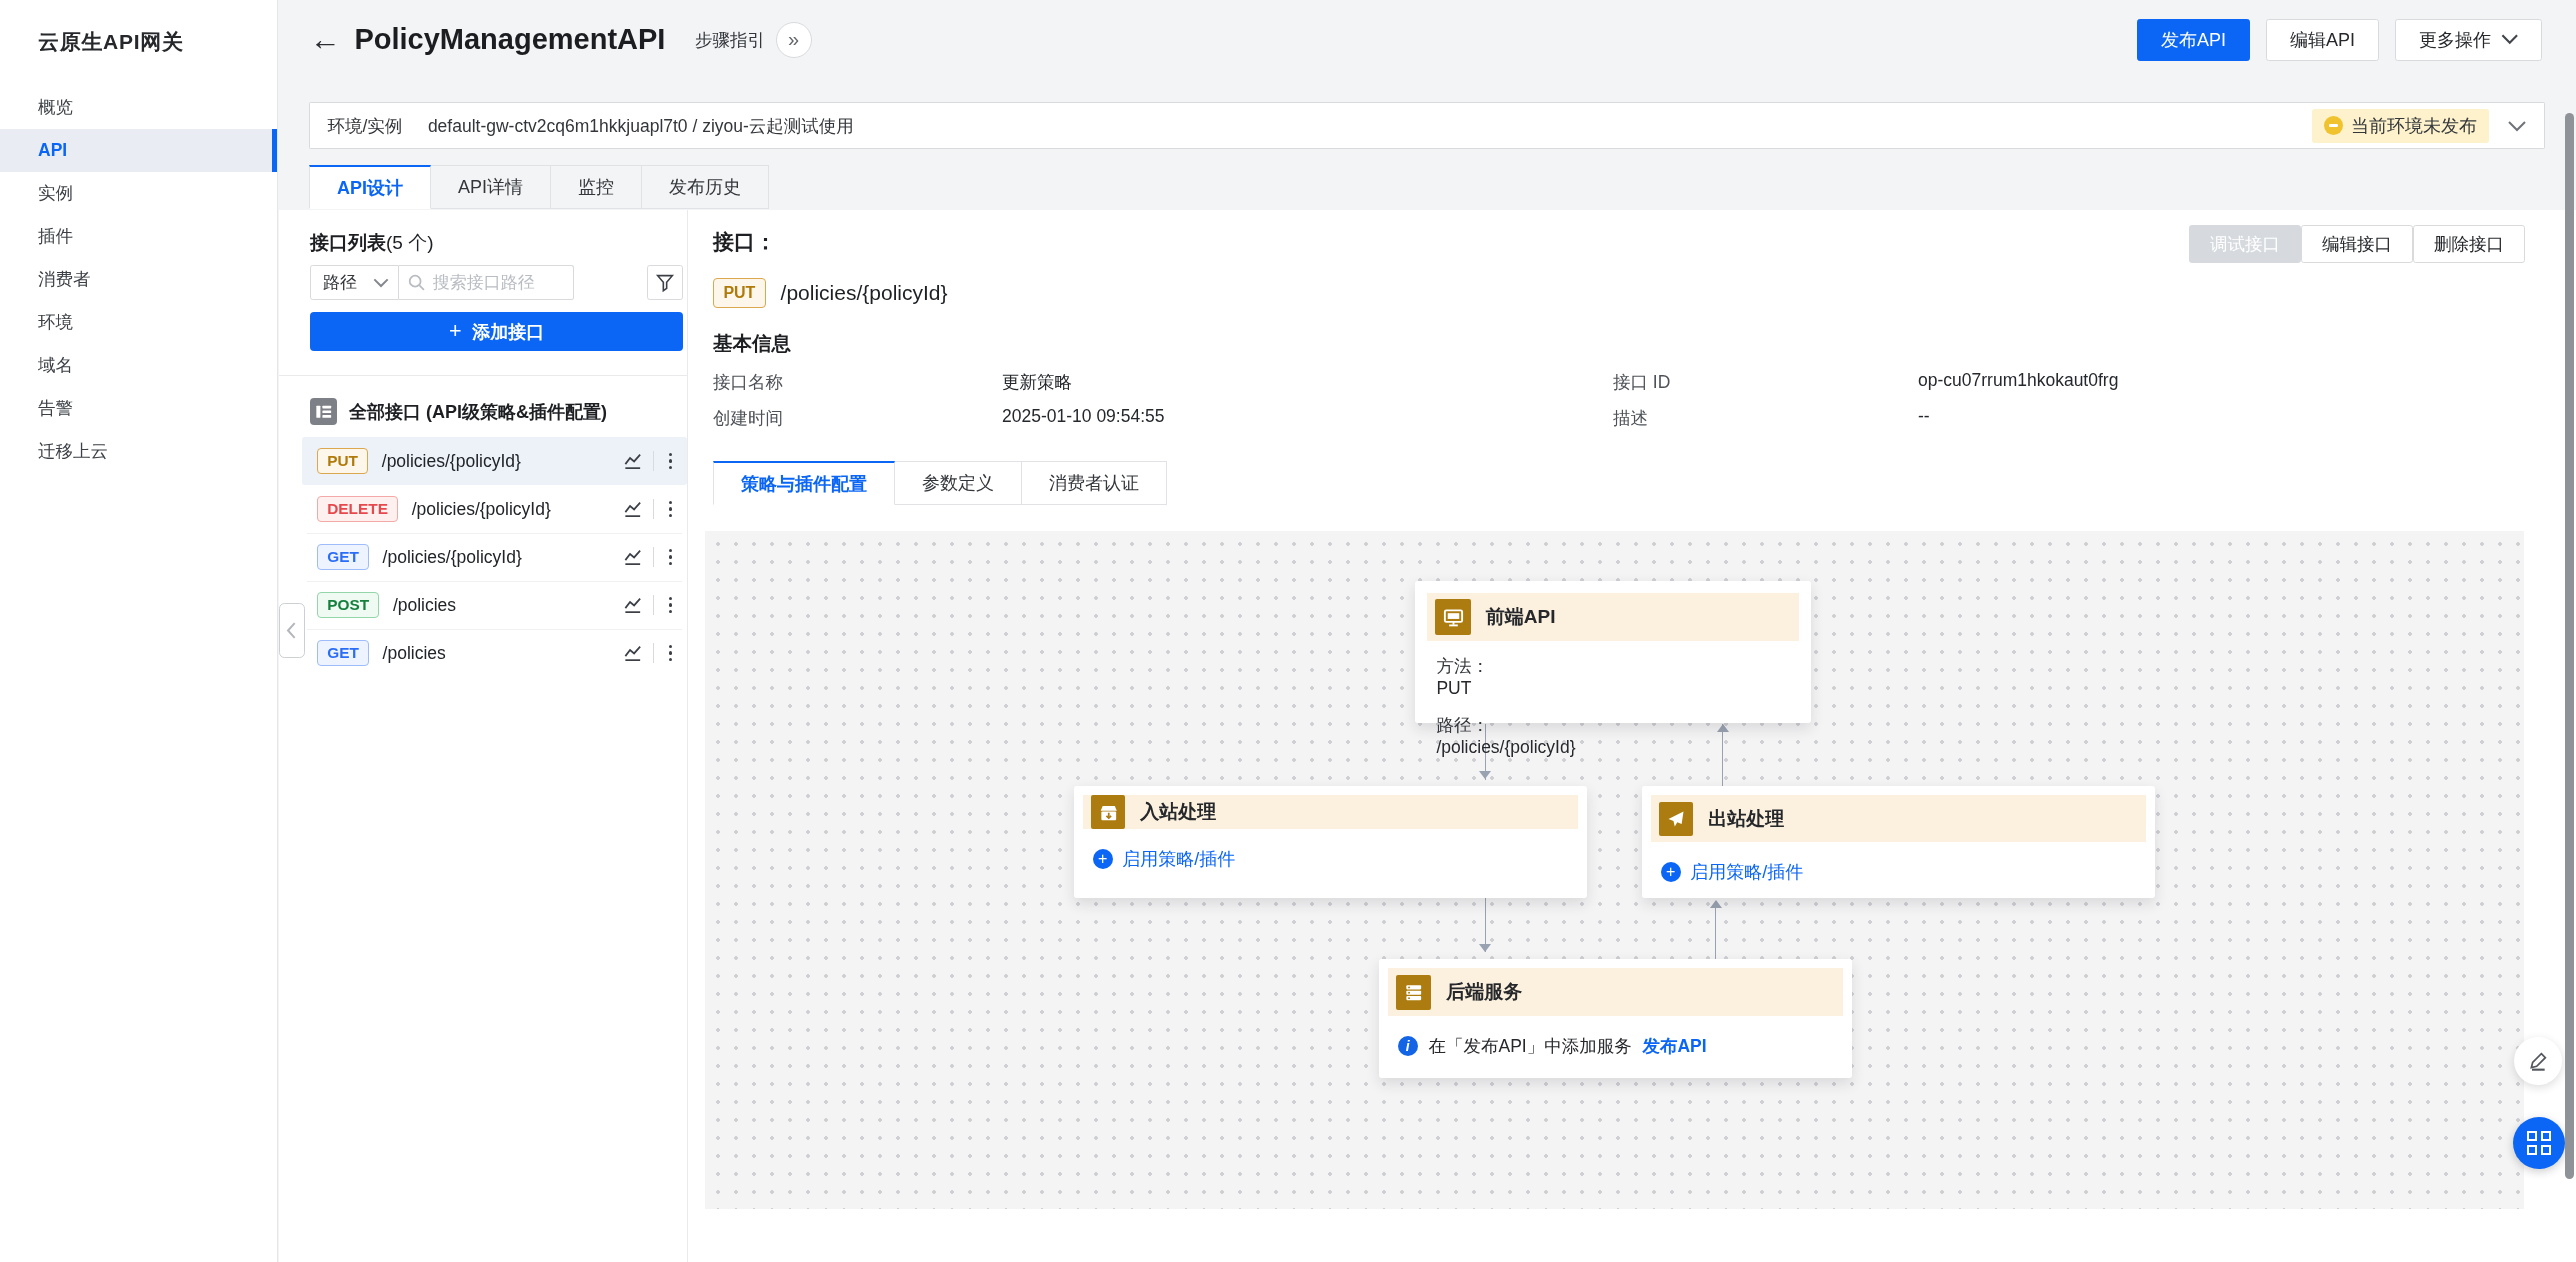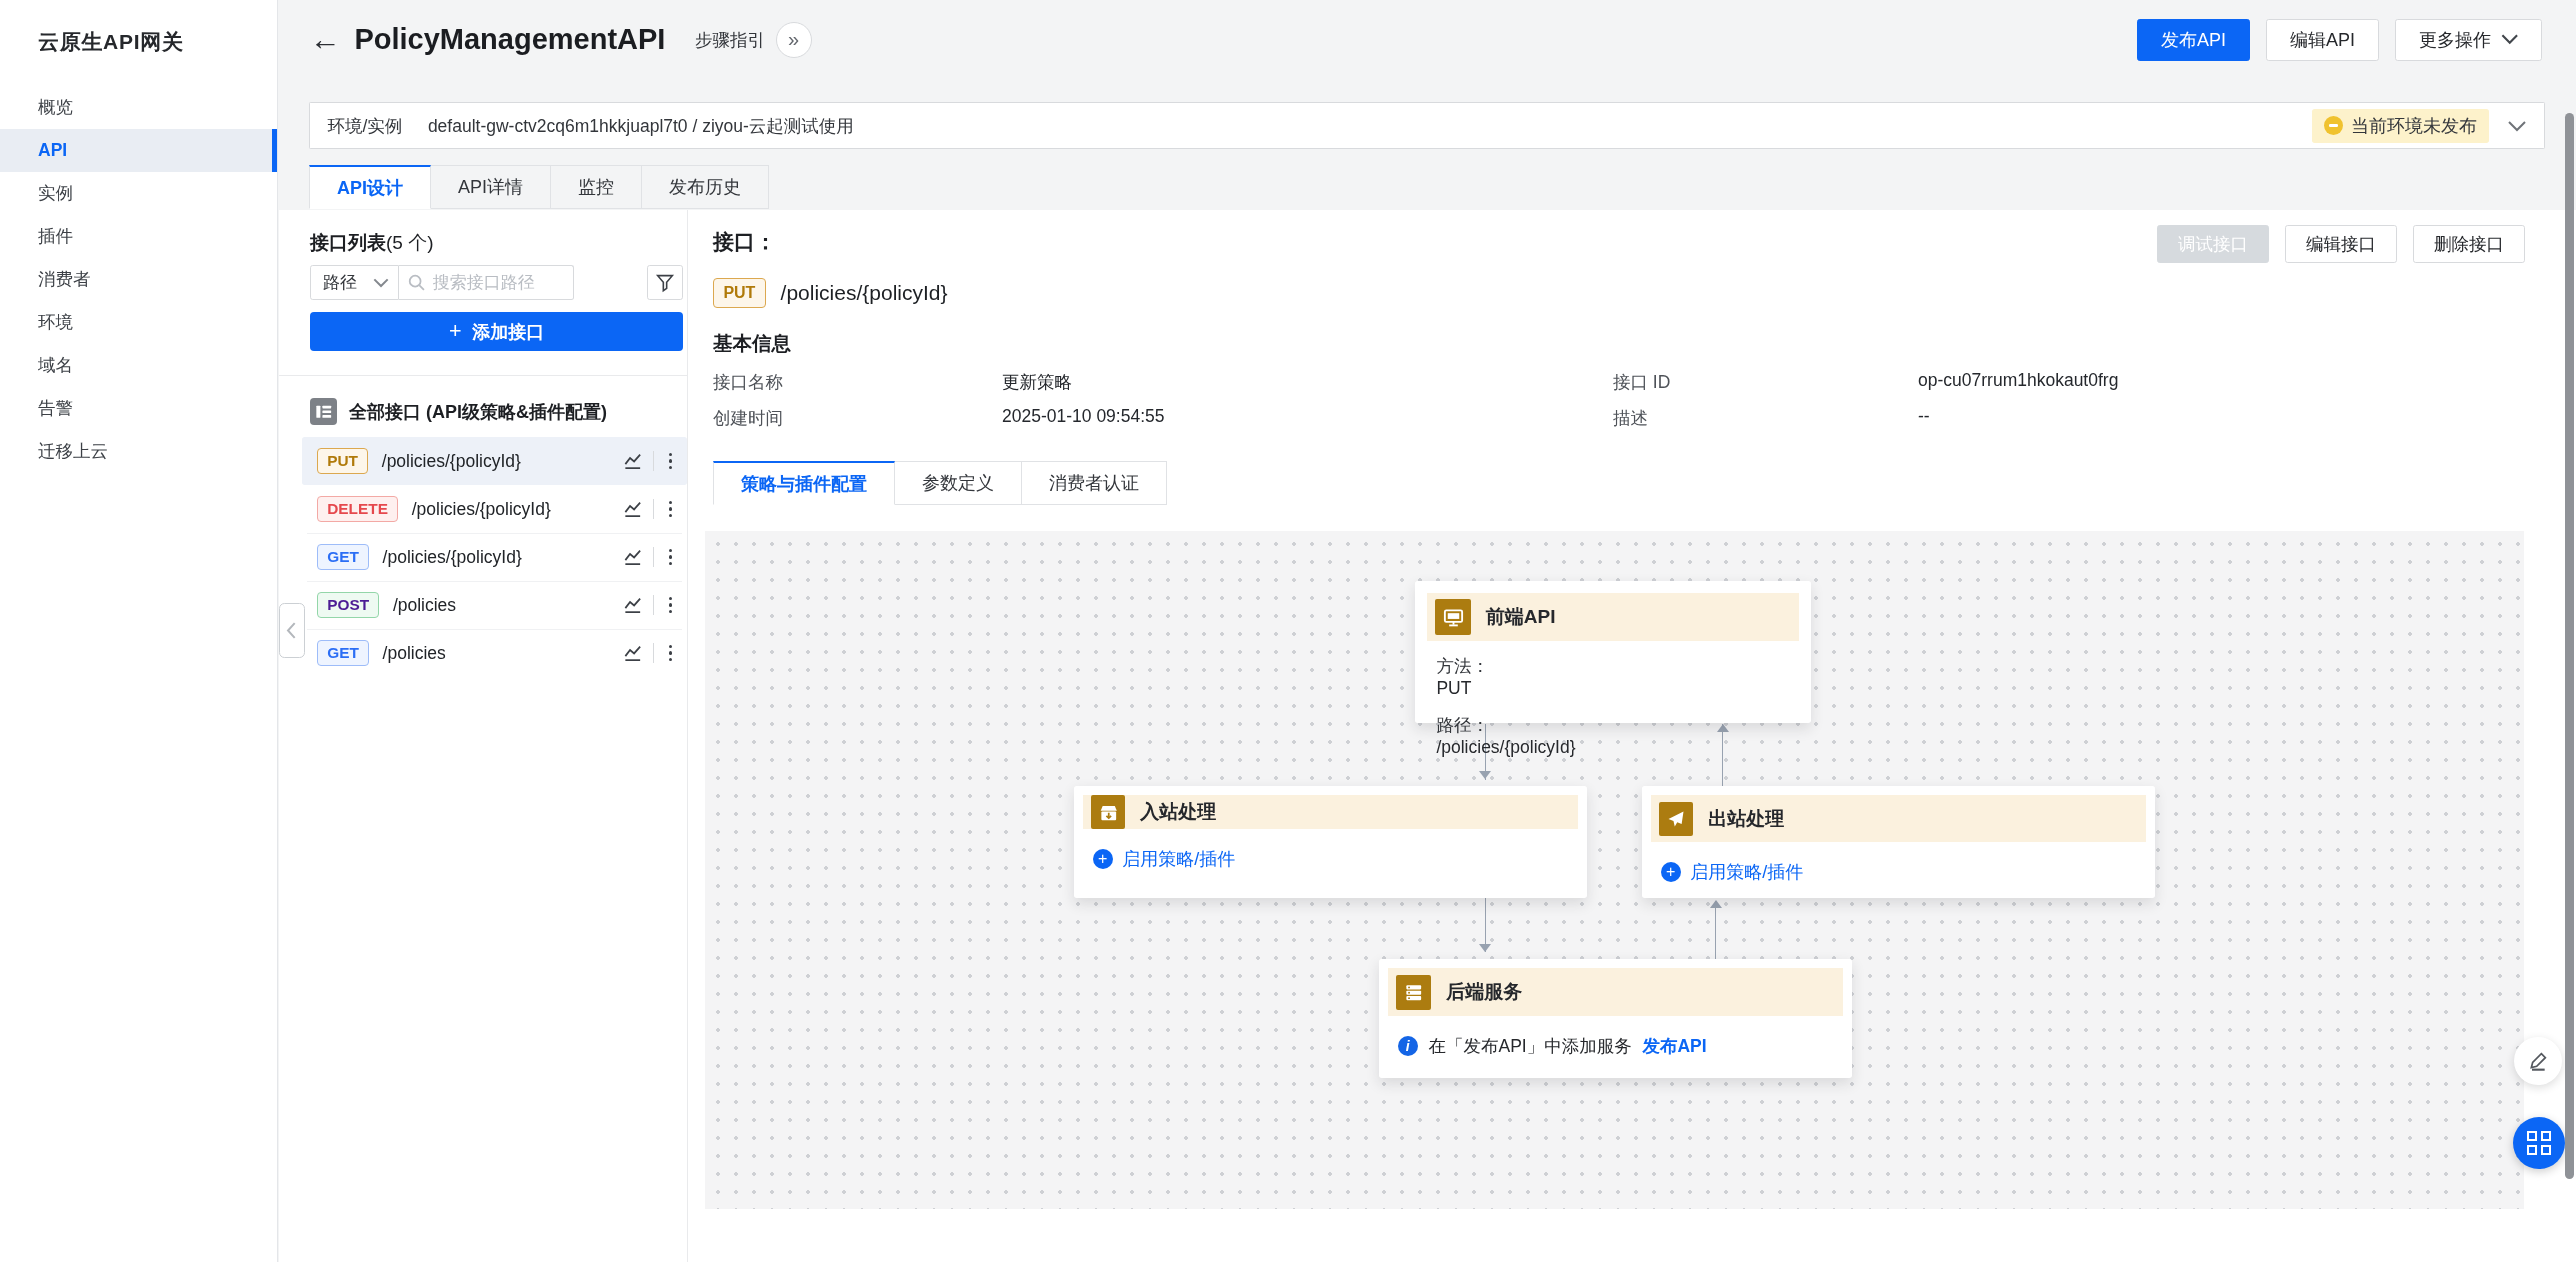--- a/index.html
+++ b/index.html
@@ -61,30 +61,30 @@
   .grp-ic { width:27px; height:27px; border-radius:4px; background:#7d8187; display:flex; align-items:center; justify-content:center; }
   .rows { position:absolute; left:23px; top:227px; width:385px; }
   .row { height:48px; display:flex; align-items:center; padding:0 9.4px 0 14.8px; border-radius:2.7px; cursor:pointer; position:relative; }
   .row + .row::before { content:""; position:absolute; left:5.4px; right:5.4px; top:0; height:0.7px; background:#f0f1f3; }
   .row.selected { background:#edf1f8; }
   .row.selected::before, .row.selected + .row::before { display:none; }
   .mbadge { height:25.5px; display:inline-flex; align-items:center; padding:0 9.4px; border-radius:4px; font-size:15.4px; font-weight:bold; border:1px solid; }
   .m-put { color:#b07a0a; border-color:#dca84f; background:#fdf6ea; }
   .m-delete { color:#e5484d; border-color:#f3a9a5; background:#fef0ef; }
   .m-get { color:#2b6ef5; border-color:#9dbcf9; background:#eef4ff; }
-  .m-post { color:#4c1d95; border-color:#93d6a9; background:#eefaf2; }
+  .m-post { color:#15803d; border-color:#93d6a9; background:#eefaf2; }
   .row .path { font-size:17.5px; color:#212428; margin-left:13.4px; }
   .row-ics { margin-left:auto; display:flex; align-items:center; gap:9.4px; }
   .ic-sep { width:0.7px; height:20px; background:#d8dadd; }
   .kebab { display:flex; flex-direction:column; gap:3.4px; padding:2.7px 5.4px; cursor:pointer; }
   .kebab i { width:3.4px; height:3.4px; border-radius:50%; background:#3c4046; }
 
   
   .dt-title { position:absolute; left:434px; top:17.5px; font-size:21px; font-weight:bold; color:#1d1f23; }
-  .dt-actions { position:absolute; right:51px; top:14.8px; display:flex; gap:16px; }
+  .dt-actions { position:absolute; right:51px; top:14.8px; display:flex; }
   .btn.sm { height:38px; font-size:17.5px; padding:0 20px; }
   .btn.disabled { background:#d6dade; border-color:#d6dade; color:#fff; cursor:default; }
   .dt-path-row { position:absolute; left:434px; top:68px; display:flex; align-items:center; gap:14.8px; }
   .mbadge.big { height:29.5px; font-size:16px; }
   .dt-path { font-size:21px; font-weight:500; color:#1d2024; }
   .dt-sec { position:absolute; left:434px; top:120px; font-size:19.5px; font-weight:bold; color:#1d1f23; }
   .info-lbl { position:absolute; font-size:17.5px; color:#4e5258; }
   .info-val { position:absolute; font-size:17.5px; color:#25282d; }
   .sub-tabs { position:absolute; left:434px; top:251px; display:flex; height:44px; }
 

